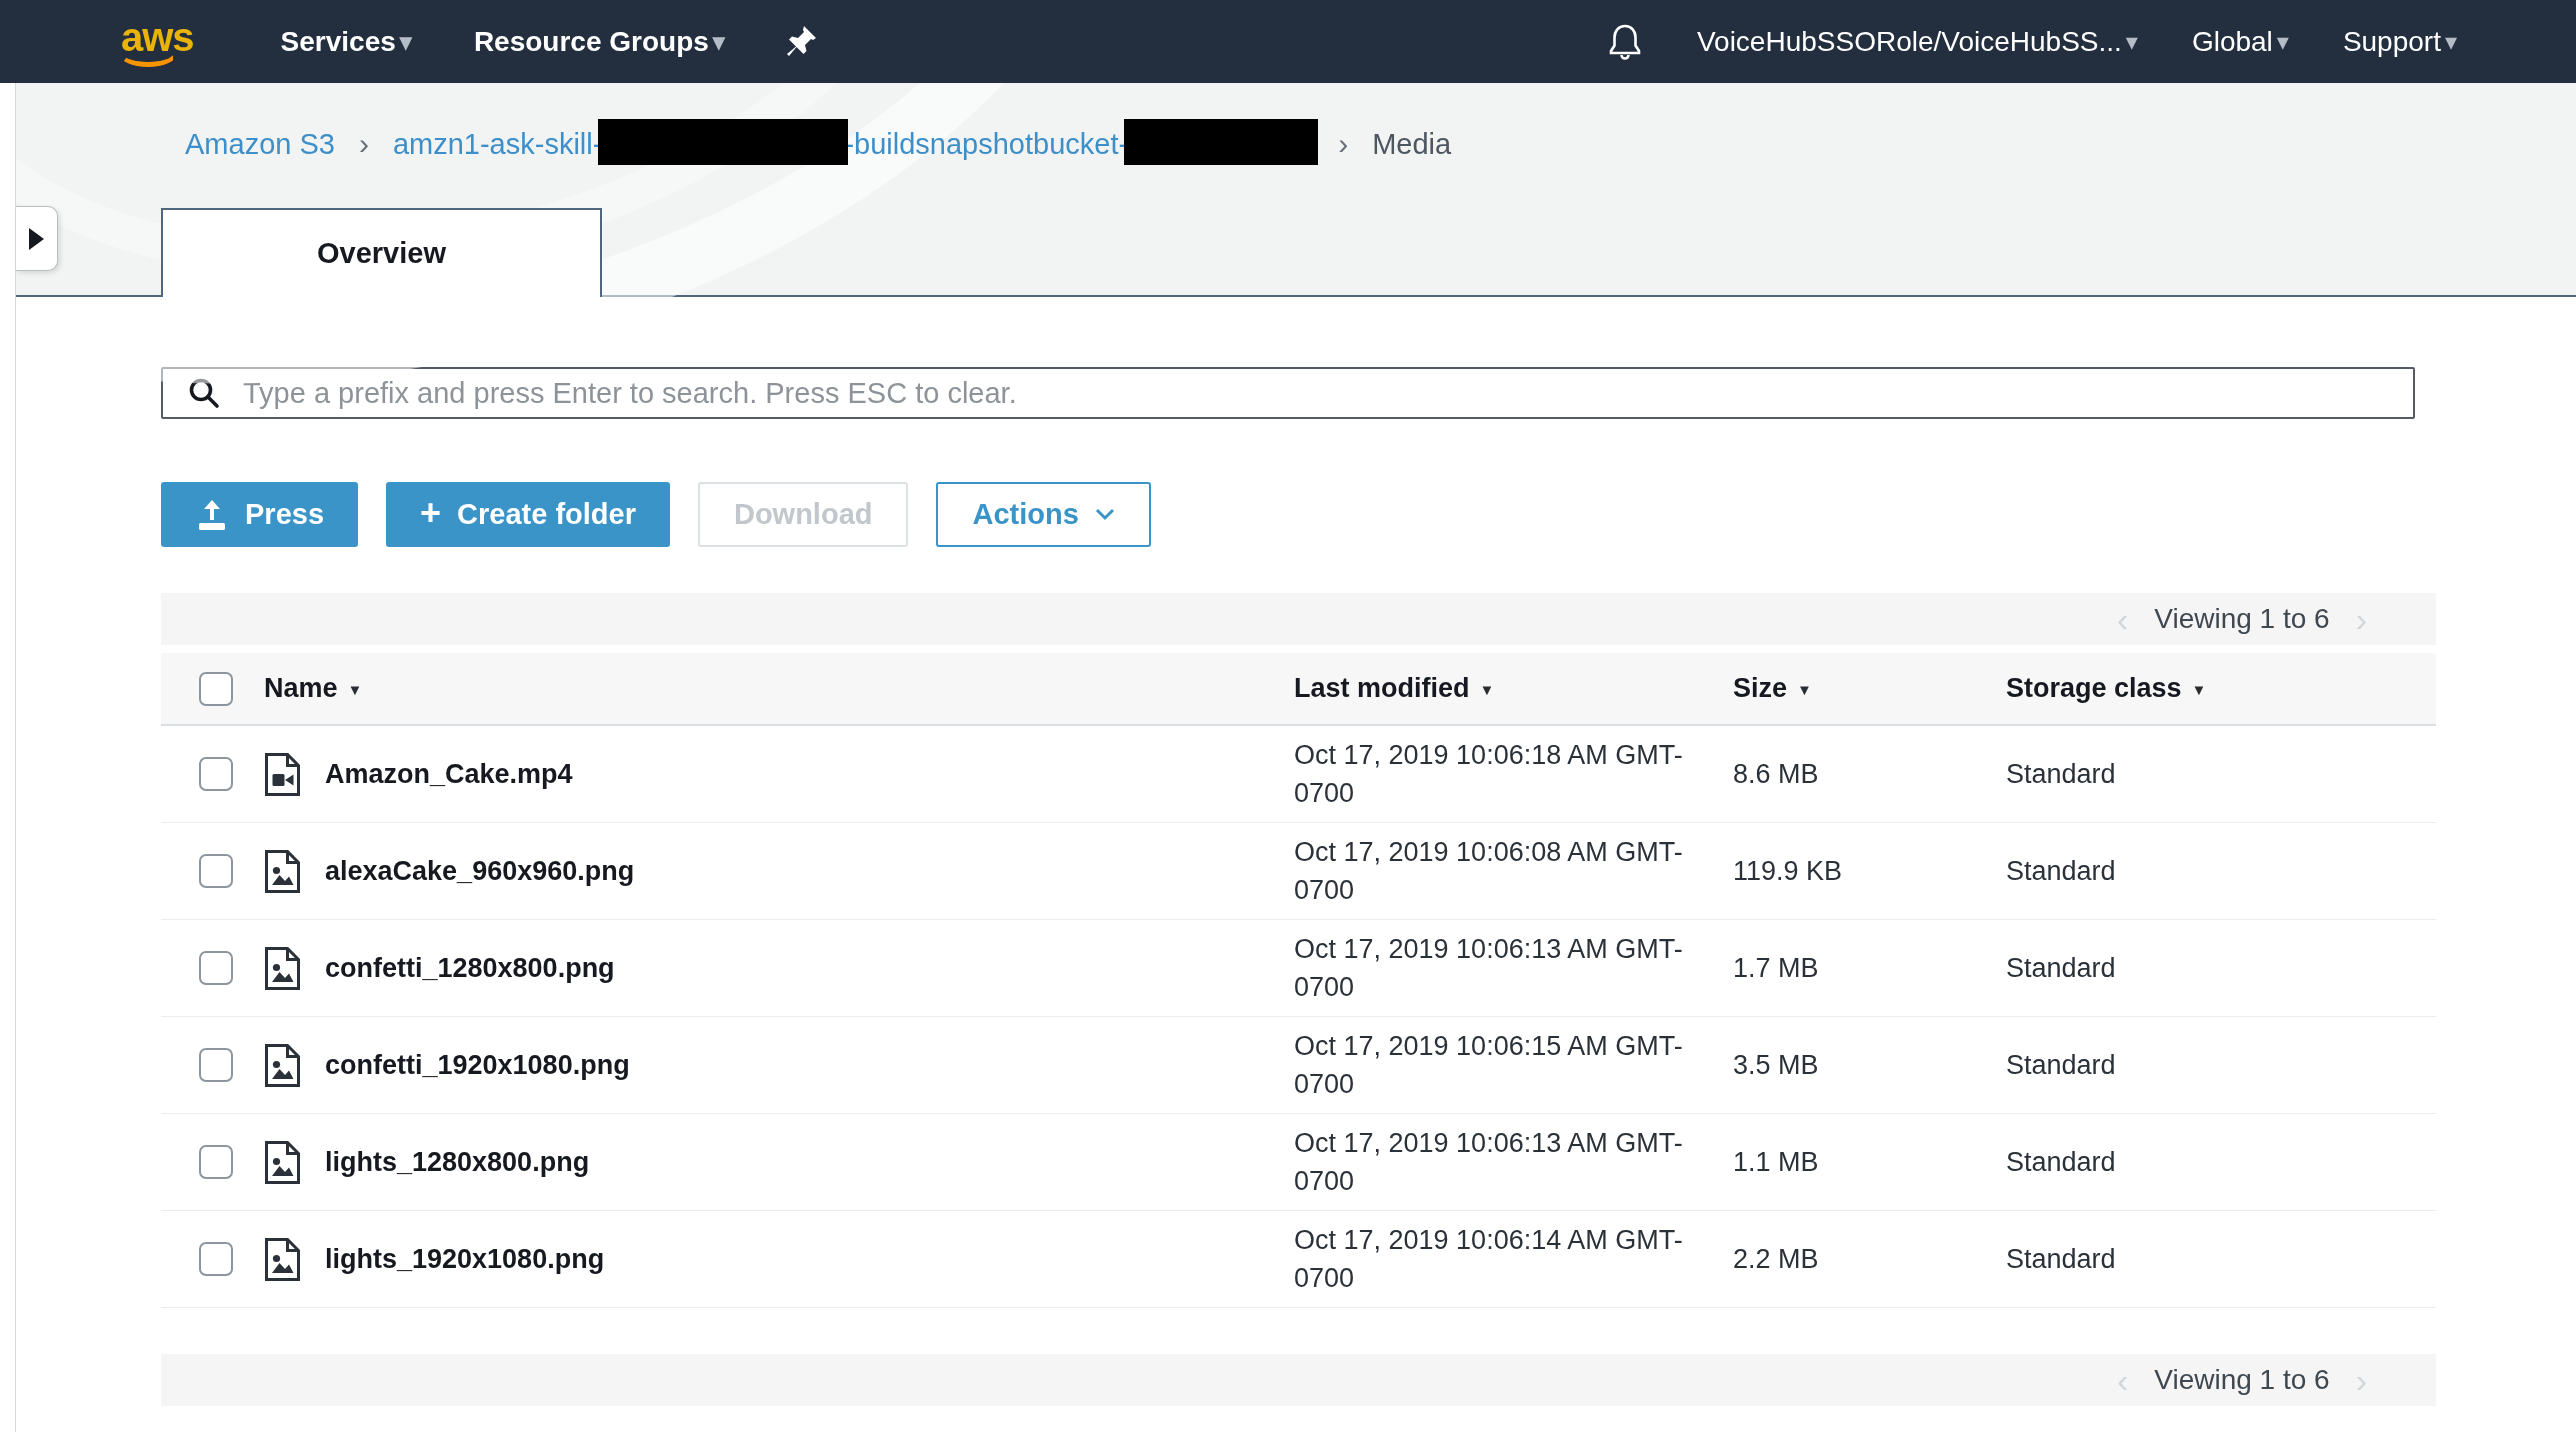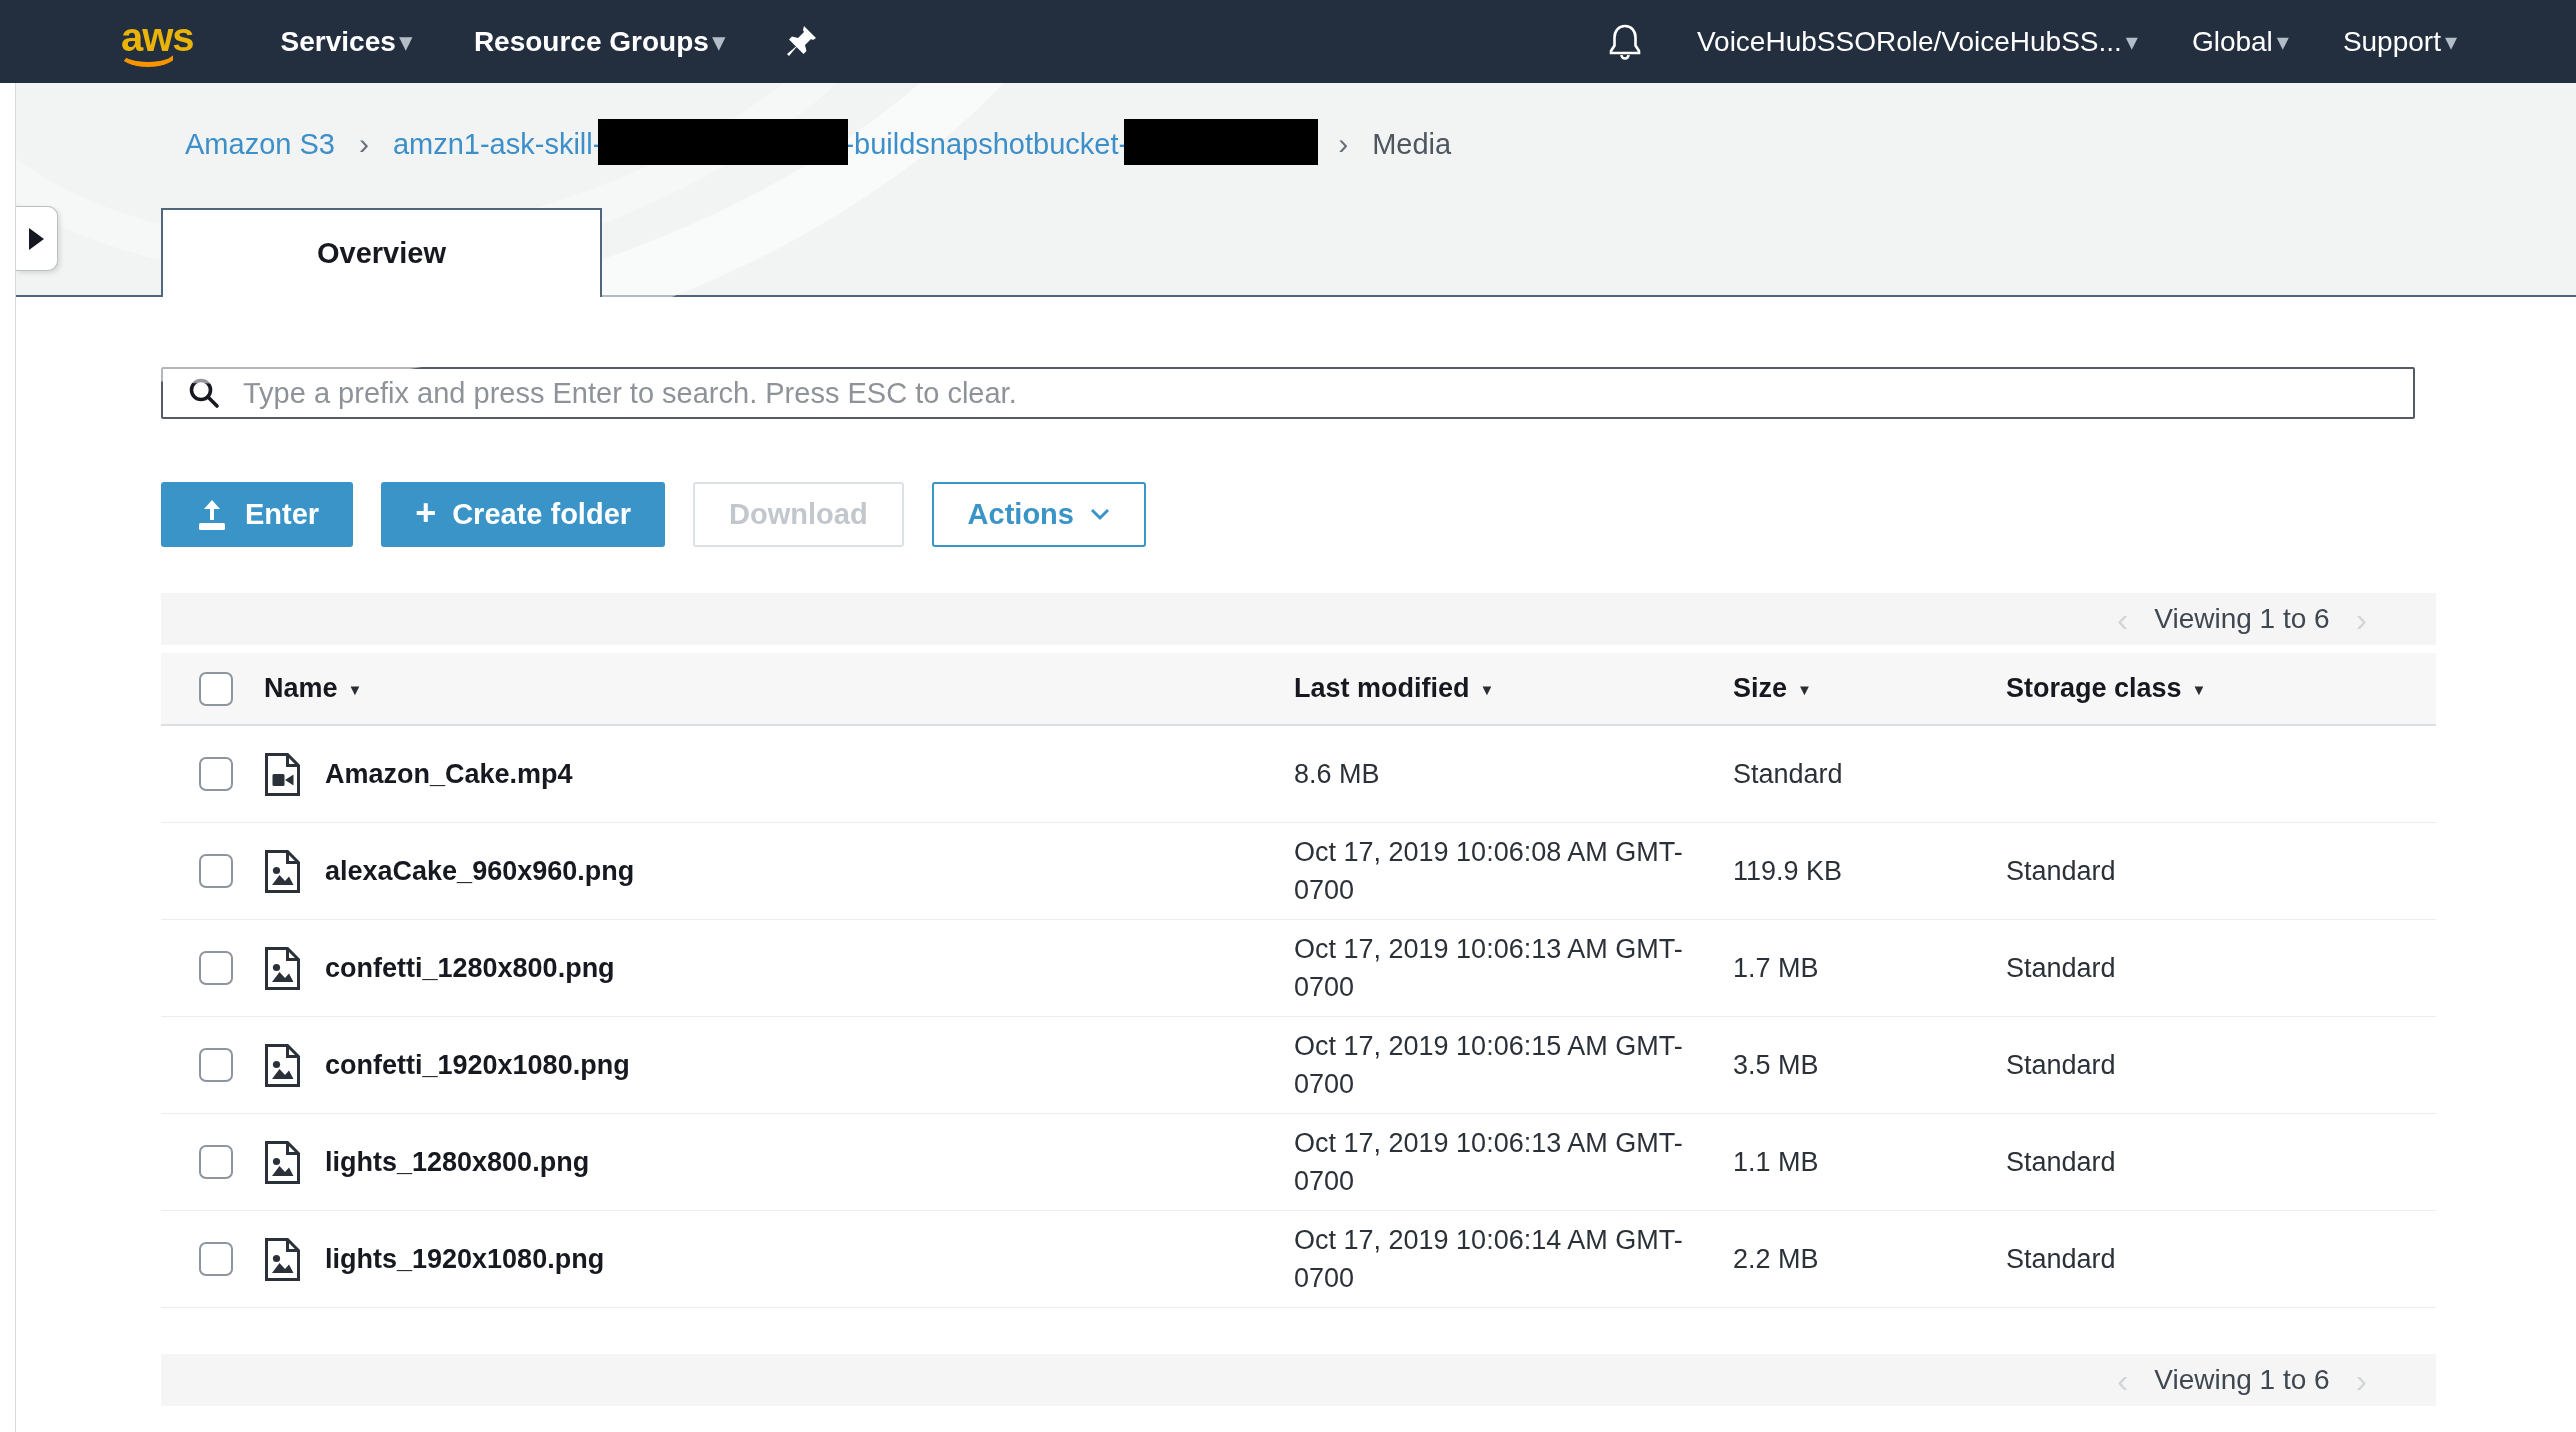--- a/index.html
+++ b/index.html
@@ -174,21 +174,21 @@
     <input type="text" value="" placeholder="Type a prefix and press Enter to search. Press ESC to clear." style="">
   </div>
 
   <div class="toolbar">
     <button class="btn primary">
       <svg width="34" height="32" viewBox="0 0 34 32">
         <path d="M17 21V8" stroke="#fff" stroke-width="4" fill="none"></path>
         <path d="M9 10l8-9 8 9z" fill="#fff"></path>
         <rect x="4" y="24" width="26" height="7" rx="1.5" fill="#fff"></rect>
       </svg>
-      <span>Enter</span>
+      <span>Press</span>
     </button>
     <button class="btn primary">
       <span class="plus-glyph">+</span>
       <span>Create folder</span>
     </button>
     <button class="btn disabled">
       <span>Download</span>
     </button>
     <button class="btn outline">
       <span>Actions</span>
@@ -240,20 +240,21 @@
         <svg width="37" height="45" viewBox="0 0 37 45">
           <path d="M2.5 2.5h21l11 11v29h-32z" fill="none" stroke="#2b3138" stroke-width="3"></path>
           <path d="M23.5 2.5v11h11" fill="none" stroke="#2b3138" stroke-width="3"></path>
           <rect x="8.5" y="22" width="12" height="12" rx="1.5" fill="#2b3138"></rect>
           <path d="M21 28l8.5-5.5v11z" fill="#2b3138"></path>
         </svg>
       </span>
 
       <span class="fname">Amazon_Cake.mp4</span>
     </div>
+    <div class="cell-plain">Oct 17, 2019 10:06:18 AM GMT-0700</div>
     <div class="cell-plain">8.6 MB</div>
     <div class="cell-plain">Standard</div>
   </div>
 
   <div class="grid-row">
     <div class="cell-check">
       <span class="checkbox"></span>
     </div>
     <div class="cell-name">
 

